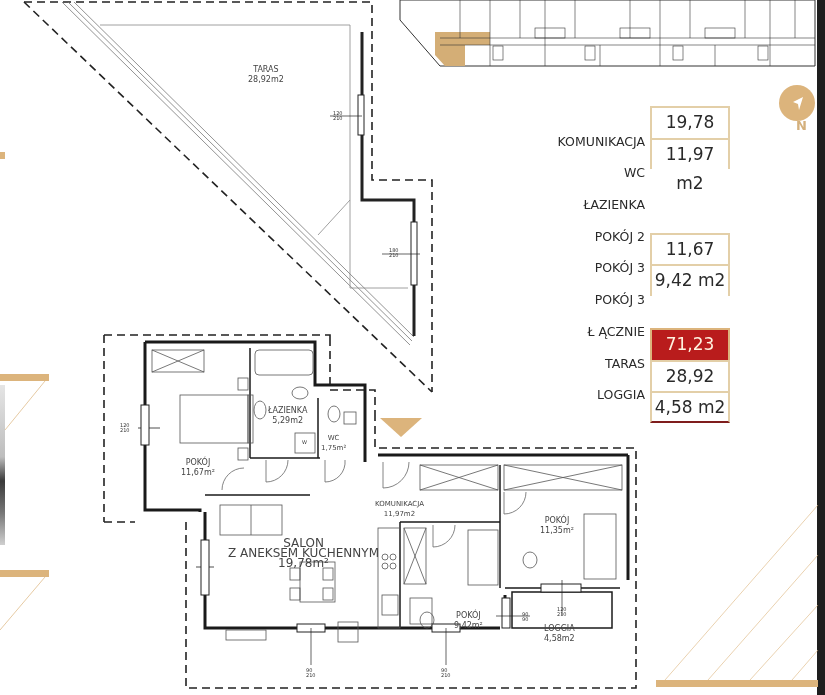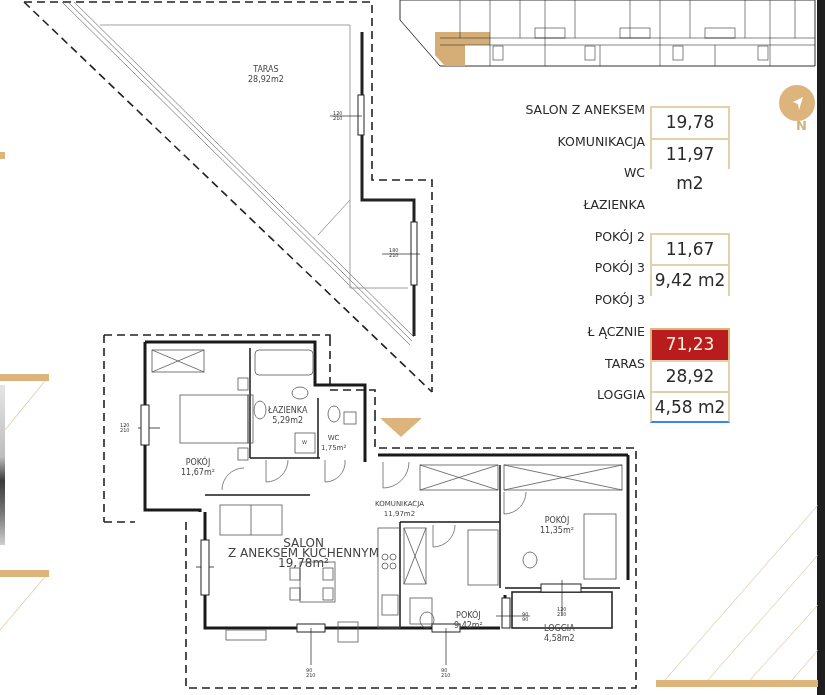--- a/index.html
+++ b/index.html
@@ -3,21 +3,21 @@
 <meta charset="utf-8">
 <style>
   html,body{margin:0;padding:0;}
   body{width:825px;height:695px;position:relative;overflow:hidden;background:#ffffff;font-family:"DejaVu Sans",sans-serif;}
   .dark-strip{position:absolute;right:0;top:0;width:8px;height:695px;background:#1e1e1e;}
   svg.plan{position:absolute;left:0;top:0;}
   .area-table{position:absolute;left:500px;top:94px;}
   .row{position:relative;height:31.7px;width:230px;}
   .row .lbl{position:absolute;right:85px;top:0;height:31.7px;line-height:31.7px;font-size:12.5px;color:#2a2a2a;white-space:nowrap;}
   .row .val{position:absolute;left:150px;top:12px;width:76px;height:29.7px;line-height:29.7px;text-align:center;font-size:17px;color:#2a2a2a;border:2px solid #e3cfa8;border-bottom:none;background:#fff;}
-  .row.last .val{border-bottom:2px solid #3b82f6;height:27.7px;}
+  .row.last .val{border-bottom:2px solid #7f1d1d;height:27.7px;}
   .row.total .val{background:#b91c1c;color:#fff3e0;border-color:#dcb47c;}
   .compass{position:absolute;left:779px;top:85px;width:36px;height:36px;border-radius:50%;background:#dcb47c;}
   .compass-n{position:absolute;left:796px;top:118px;font-size:13px;color:#d4b07c;font-weight:bold;}
   .room-label{position:absolute;font-size:8px;color:#444;text-align:center;white-space:nowrap;line-height:10px;}
   .dim{position:absolute;font-size:5px;color:#333;line-height:5px;}
   .photo{position:absolute;left:0;top:385px;width:5px;height:160px;background:linear-gradient(#e5e5e5,#bdbdbd 45%,#3a3a3a 60%,#777 80%,#cfcfcf);}
 </style>
 </head>
 <body>
 
@@ -256,21 +256,20 @@
 
 <div class="compass">
   <svg width="36" height="36" viewBox="0 0 36 36">
       <polygon points="24,12 14,17 19,19 20,25" fill="#fff"></polygon>
     </svg>
 </div>
 <div class="compass-n">N</div>
 
 <div class="area-table">
   <div class="row">
-      <span class="lbl">SALON Z ANEKSEM</span>
       <span class="val">19,78 m2</span>
     </div>
   <div class="row">
       <span class="lbl">KOMUNIKACJA</span>
       <span class="val">11,97 m2</span>
     </div>
   <div class="row">
       <span class="lbl">WC</span>
     </div>
   <div class="row">

